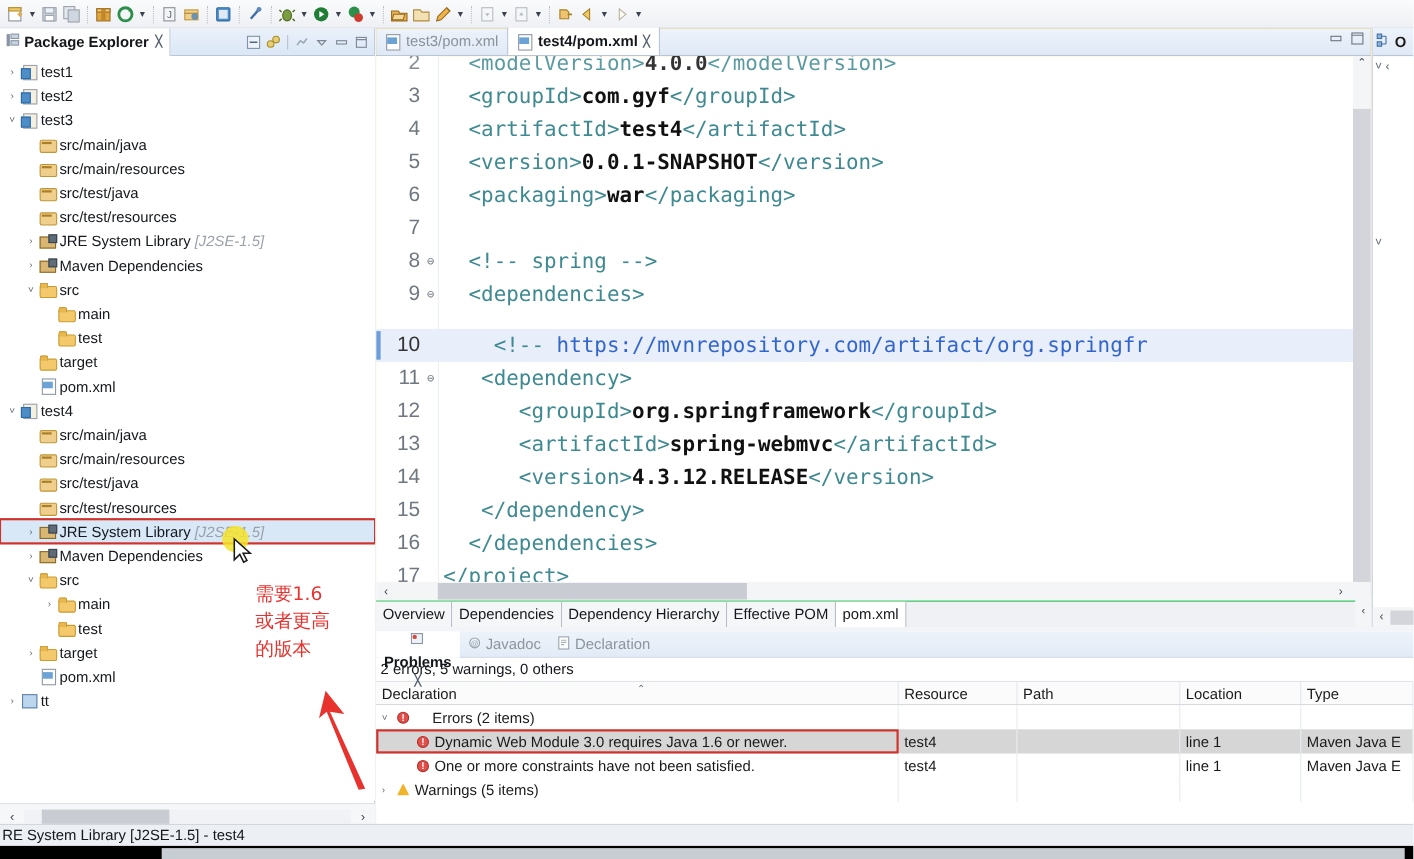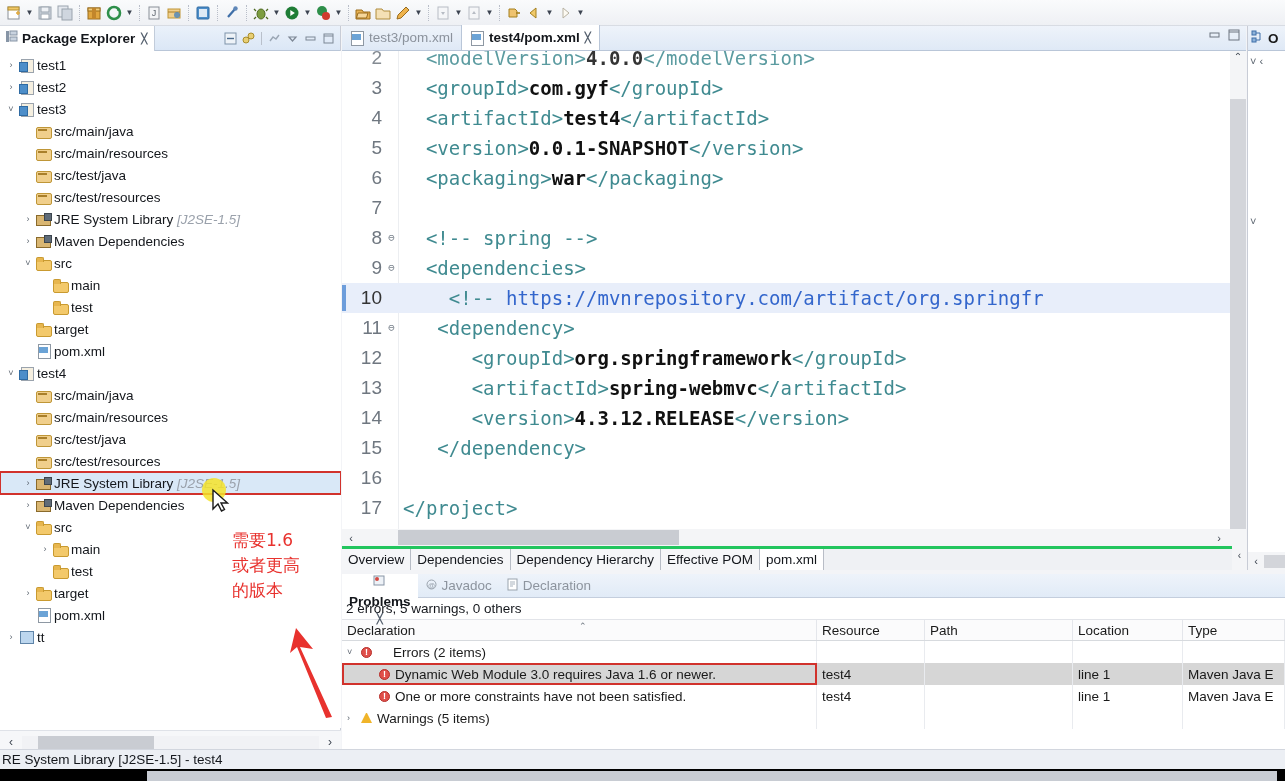--- a/index.html
+++ b/index.html
@@ -175,21 +175,21 @@
     width: 42px; flex: 0 0 42px;
     text-align: right; padding-right: 2px;
     color: #6f7780; font-size: 19px;
     font-family: "Liberation Sans", sans-serif;
   }
   .cl .fold {
     width: 15px; flex: 0 0 15px;
     font-size: 11px; color: #7a838d; text-align: center;
   }
   .cl .txt { padding-left: 4px; }
-  .cl.hl { background: #e8eefa; }
+  .cl.hl { background: #e8eefa; margin-top: 16px; }
   .cl.hl .num { color: #333; }
   .caret-bar { position: absolute; left: 0; width: 4px; height: 26px; background: #6d9ddb; }
   .tag { color: #3f8a90; }
   .val { color: #111111; font-weight: bold; text-align: right; }
   .cmt { color: #3f8a90; }
   .url { color: #3366cc; }
 
   .ed-vscroll {
     position: absolute; right: 0; top: 25px;
     width: 16px; height: 495px;
@@ -204,21 +204,21 @@
     display: flex; align-items: center;
   }
   .ed-hthumb { position: absolute; left: 56px; top: 1px; width: 281px; height: 15px; background: #c9ccd2; }
   .ed-ha { width: 18px; text-align: center; font-size: 11px; color: #3f4752; }
 
   .form-tabs {
     position: absolute; left: 0; bottom: 0;
     width: 904px; height: 24px;
     background: #eff1f4;
     display: flex; align-items: stretch;
-    border-top: 3px solid #22c55e;
+    border-top: 1px solid #22c55e;
   }
   .ftab {
     padding: 0 6px;
     display: flex; align-items: center;
     font-size: 13.5px; color: #14171c;
     border-right: 1px solid #b8bdc6;
     background: #f5f6f8;
   }
   .ftab.active { background: #ffffff; }
 
@@ -838,21 +838,21 @@
           <div class="cl"><span class="num">6</span><span class="fold"></span><span class="txt"><span class="tag">  &lt;packaging&gt;</span><span class="val">war</span><span class="tag">&lt;/packaging&gt;</span></span></div>
           <div class="cl"><span class="num">7</span><span class="fold"></span><span class="txt"><span class="tag"></span></span></div>
           <div class="cl"><span class="num">8</span><span class="fold">⊖</span><span class="txt"><span class="cmt">  &lt;!-- spring --&gt;</span></span></div>
           <div class="cl"><span class="num">9</span><span class="fold">⊖</span><span class="txt"><span class="tag">  &lt;dependencies&gt;</span></span></div>
           <div class="cl hl"><span class="caret-bar"></span><span class="num">10</span><span class="fold"></span><span class="txt"><span class="cmt">    &lt;!-- </span><span class="url">https://mvnrepository.com/artifact/org.springfr</span></span></div>
           <div class="cl"><span class="num">11</span><span class="fold">⊖</span><span class="txt"><span class="tag">   &lt;dependency&gt;</span></span></div>
           <div class="cl"><span class="num">12</span><span class="fold"></span><span class="txt"><span class="tag">      &lt;groupId&gt;</span><span class="val">org.springframework</span><span class="tag">&lt;/groupId&gt;</span></span></div>
           <div class="cl"><span class="num">13</span><span class="fold"></span><span class="txt"><span class="tag">      &lt;artifactId&gt;</span><span class="val">spring-webmvc</span><span class="tag">&lt;/artifactId&gt;</span></span></div>
           <div class="cl"><span class="num">14</span><span class="fold"></span><span class="txt"><span class="tag">      &lt;version&gt;</span><span class="val">4.3.12.RELEASE</span><span class="tag">&lt;/version&gt;</span></span></div>
           <div class="cl"><span class="num">15</span><span class="fold"></span><span class="txt"><span class="tag">   &lt;/dependency&gt;</span></span></div>
-          <div class="cl"><span class="num">16</span><span class="fold"></span></div>
+          <div class="cl"><span class="num">16</span><span class="fold"></span><span class="txt"><span class="tag">  &lt;/dependencies&gt;</span></span></div>
           <div class="cl"><span class="num">17</span><span class="fold"></span><span class="txt"><span class="tag">&lt;/project&gt;</span></span></div>
         </div>
     </div>
 
     <div class="ed-vscroll">
       <div class="ed-vup">⌃</div>
       <div class="ed-vthumb"></div>
     </div>
 
     <div class="ed-hscroll">

